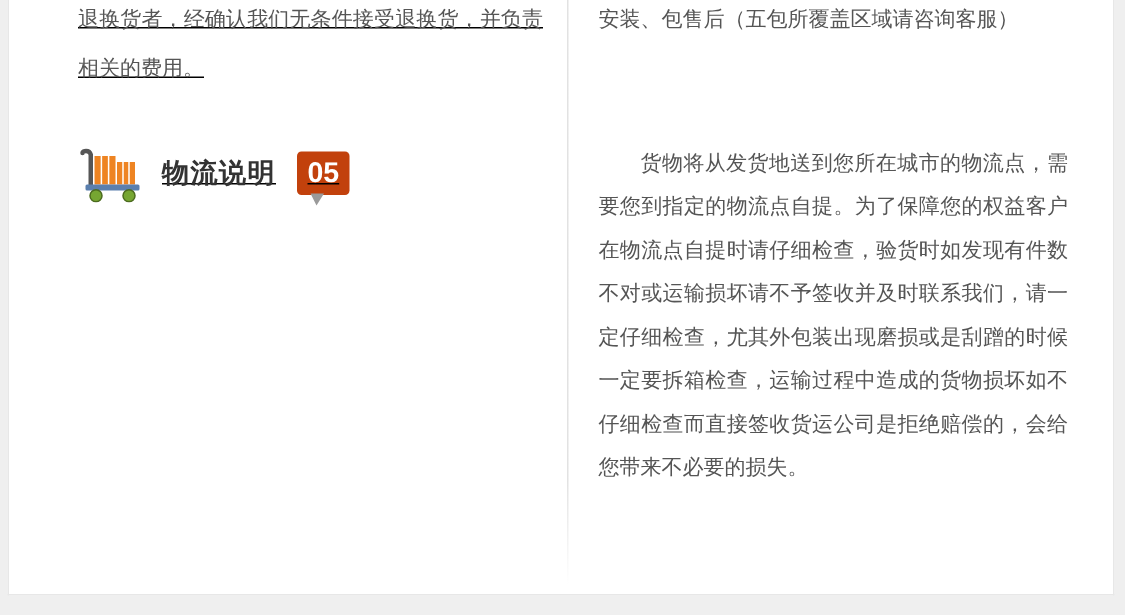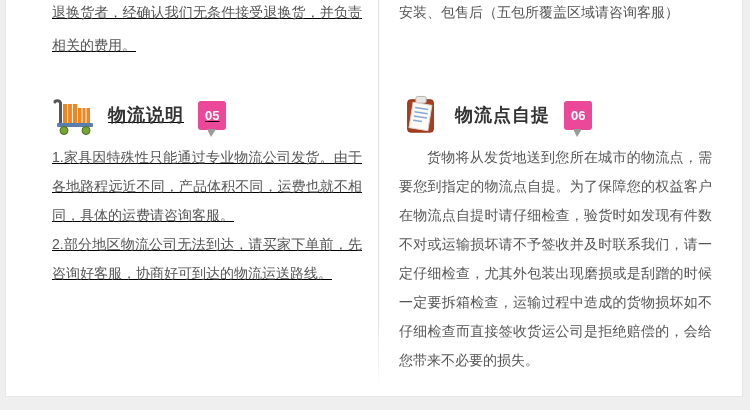--- a/index.html
+++ b/index.html
@@ -26,22 +26,22 @@
     font-size:14px;line-height:33px;color:#555555;text-align:justify;
   }
   .sec-header{display:flex;align-items:center;height:42px;margin-bottom:7px;}
   .icon{width:44px;height:40px;flex:0 0 auto;display:inline-block;}
   .icon svg{width:100%;height:100%;display:block;}
   .sec-title{
     font-size:18px;font-weight:bold;color:#333333;
     margin-left:12px;letter-spacing:1px;white-space:nowrap;
   }
   .badge{
-    position:relative;margin-left:14px;background:#ec4899;color:#ffffff;
-    font-size:13px;font-weight:bold;line-height:27px;padding:1px 7px;
+    position:relative;margin-left:14px;background:#c2410c;color:#ffffff;
+    font-size:19px;font-weight:bold;line-height:27px;padding:1px 7px;
     border-radius:3px;white-space:nowrap;
   }
   .badge::after{
     content:"";position:absolute;left:9px;bottom:-7px;width:0;height:0;
     border-left:4px solid transparent;border-right:5px solid transparent;
     border-top:8px solid #9a9a9a;
   }
   .body p{
     margin:0;font-size:14px;line-height:29px;color:#555555;
     text-align:justify;letter-spacing:0;
@@ -69,44 +69,23 @@
           <line x1="34" y1="13" x2="34" y2="28" stroke="#ffffff" stroke-width="1"></line>
           <rect x="5" y="28" width="36" height="4" rx="1" fill="#5a7fae"></rect>
           <circle cx="12" cy="35.5" r="4" fill="#76a632" stroke="#4c6b1f" stroke-width="1"></circle>
           <circle cx="34" cy="35.5" r="4" fill="#76a632" stroke="#4c6b1f" stroke-width="1"></circle>
         </svg>
       </span>
       <span class="sec-title">物流说明</span>
       <span class="badge">05</span>
     </div>
 
-    <div class="body">
-      <p>1.家具因特殊性只能通过专业物流公司发货。由于各地路程远近不同，产品体积不同，运费也就不相同，具体的运费请咨询客服。</p>
-      <p>2.部分地区物流公司无法到达，请买家下单前，先咨询好客服，协商好可到达的物流运送路线。</p>
-    </div>
   </div>
 
   <div class="col col-right">
     <div class="intro">安装、包售后（五包所覆盖区域请咨询客服）</div>
 
-    <div class="sec-header">
-      <span class="icon">
-        <svg viewBox="0 0 40 42" xmlns="http://www.w3.org/2000/svg">
-          <rect x="6" y="5" width="27" height="34" rx="3" fill="#a93f21" stroke="#882f12" stroke-width="1"></rect>
-          <rect x="14.5" y="1.5" width="11" height="7" rx="2" fill="#e9e7e3" stroke="#b4b0a8" stroke-width="1"></rect>
-          <g transform="rotate(9 19 22)">
-            <rect x="9.5" y="9" width="20" height="27" fill="#fbfbf8" stroke="#d8d4cc" stroke-width="1"></rect>
-            <line x1="12.5" y1="14" x2="26.5" y2="14" stroke="#88a9d6" stroke-width="1.6"></line>
-            <line x1="12.5" y1="18.5" x2="26.5" y2="18.5" stroke="#88a9d6" stroke-width="1.6"></line>
-            <line x1="12.5" y1="23" x2="26.5" y2="23" stroke="#88a9d6" stroke-width="1.6"></line>
-            <line x1="12.5" y1="27.5" x2="22" y2="27.5" stroke="#88a9d6" stroke-width="1.6"></line>
-          </g>
-        </svg>
-      </span>
-      <span class="sec-title">物流点自提</span>
-      <span class="badge">06</span>
-    </div>
 
     <div class="body">
       <p class="indent">货物将从发货地送到您所在城市的物流点，需要您到指定的物流点自提。为了保障您的权益客户在物流点自提时请仔细检查，验货时如发现有件数不对或运输损坏请不予签收并及时联系我们，请一定仔细检查，尤其外包装出现磨损或是刮蹭的时候一定要拆箱检查，运输过程中造成的货物损坏如不仔细检查而直接签收货运公司是拒绝赔偿的，会给您带来不必要的损失。</p>
     </div>
   </div>
 </div>
 
 </body></html>

